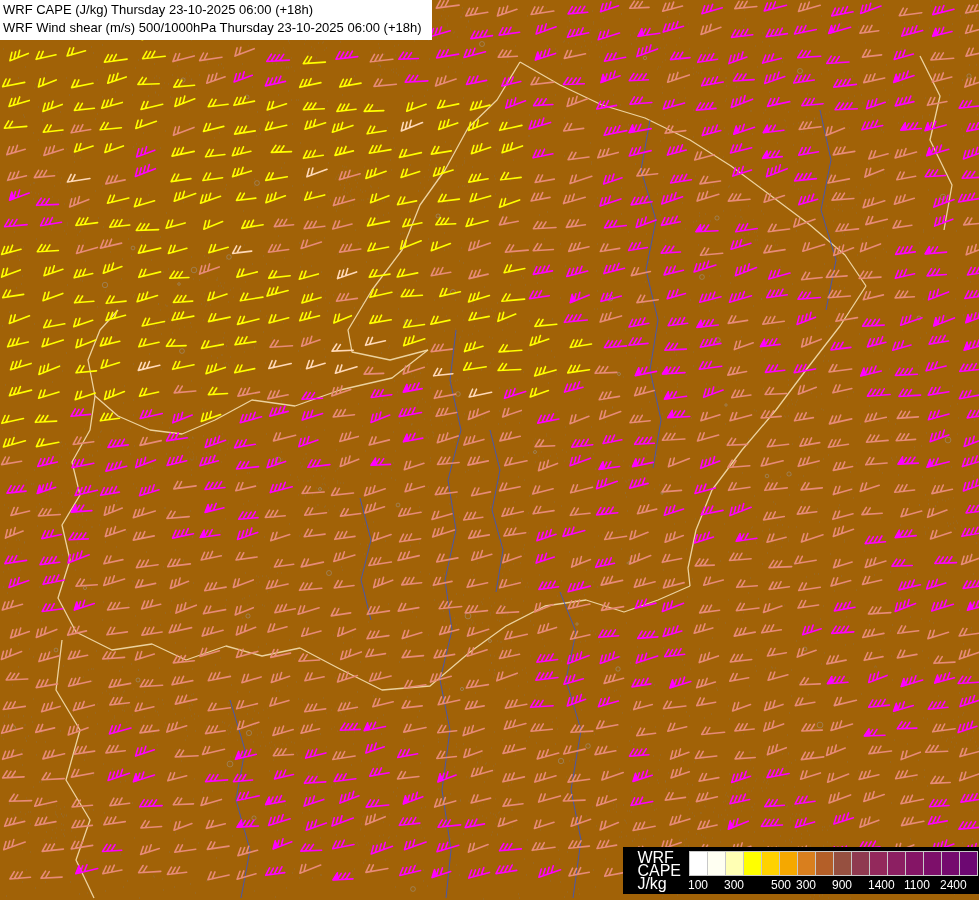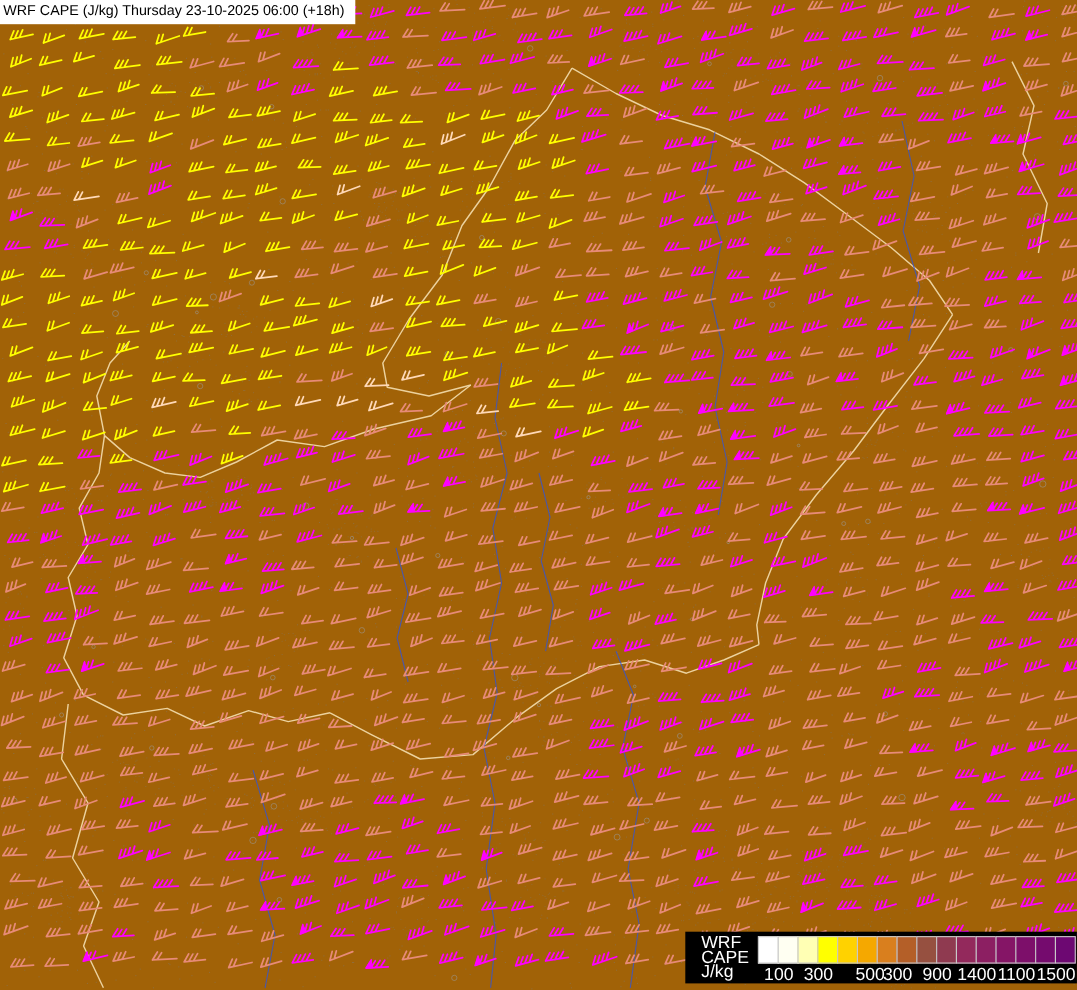--- a/index.html
+++ b/index.html
@@ -8,21 +8,21 @@
   #map-svg{position:absolute;left:0;top:0;display:block;}
   .title-overlay{position:absolute;top:0;left:0;background:#ffffff;padding:1px 10px 3px 3px;z-index:10;}
   .title-line{color:#000;font-size:13px;line-height:18px;white-space:nowrap;}
   .legend{position:absolute;right:14px;bottom:6px;background:#000;display:flex;gap:8px;
           padding:4px 1px 2px 14px;z-index:10;align-items:flex-start;}
   .legend-label{color:#fff;font-size:16px;line-height:13px;}
   .legend-swatches{display:flex;}
   .swatch{width:17px;height:23px;border:1px solid #c8c8c8;margin-left:-1px;box-sizing:content-box;}
   .swatch:first-child{margin-left:0;}
   .legend-ticks{position:relative;height:15px;margin-top:1px;}
-  .ltick{position:absolute;top:1px;width:40px;text-align:center;color:#fff;font-size:16px;}
+  .ltick{position:absolute;top:1px;width:40px;text-align:left;color:#fff;font-size:12px;}
 </style>
 </head>
 <body>
 
 <div class="stage">
   <svg id="map-svg" width="979" height="900" viewBox="0 0 979 900">
       <g>
         <path d="M255 724h1M530 621h1M1 736h1M11 95h1M388 604h1M359 58h1M332 654h1M248 169h1M449 689h1M481 246h1M545 686h1M373 696h1M951 467h1M255 866h1M205 410h1M674 352h1M291 218h1M676 355h1M884 173h1M799 437h1M593 631h1M743 249h1M580 692h1M445 142h1M20 582h1M969 490h1M290 650h1M804 450h1M685 229h1M728 552h1M752 134h1M725 78h1M270 568h1M366 301h1M831 60h1M762 33h1M554 502h1M703 10h1M977 749h1M180 516h1M778 846h1M135 68h1M401 623h1M484 782h1M387 399h1M77 38h1M836 326h1M708 826h1M729 719h1M876 297h1M36 755h1M589 744h1M195 893h1M350 22h1M525 285h1M455 300h1M155 433h1M693 137h1M562 450h1M823 606h1M597 198h1M79 894h1M428 487h1M657 780h1M665 240h1M768 293h1M917 675h1M936 851h1M495 194h1M348 804h1M664 138h1M634 793h1M288 41h1M685 98h1M958 418h1M381 734h1M978 748h1M963 315h1M128 239h1M177 66h1M655 455h1M159 668h1M394 381h1M487 86h1M782 525h1M221 286h1M25 67h1M59 504h1M838 508h1M847 397h1M331 787h1M539 781h1M202 409h1M613 95h1M547 46h1M641 653h1M503 215h1M344 462h1M388 656h1M512 810h1M814 574h1M499 466h1M867 237h1M223 338h1M952 386h1M548 679h1M845 645h1M968 14h1M71 589h1M750 752h1M442 308h1M508 120h1M166 454h1M305 496h1M56 707h1M105 542h1M505 611h1M300 143h1M433 588h1M730 514h1M321 476h1M49 491h1M393 138h1M238 135h1M601 47h1M841 84h1M537 355h1M45 774h1M12 685h1M792 284h1M793 563h1M971 326h1M153 777h1M143 219h1M704 227h1M250 795h1M900 598h1M226 3h1M654 299h1M833 429h1M417 255h1M896 225h1M138 670h1M605 859h1M738 818h1M678 324h1M376 697h1M438 789h1M704 718h1M199 75h1M545 376h1M102 45h1M918 366h1M79 794h1M481 419h1M256 344h1M890 572h1M257 483h1M662 414h1M861 694h1M676 888h1M504 707h1M370 474h1M516 731h1M407 799h1M791 221h1M538 661h1M213 53h1M224 364h1M430 458h1M399 38h1M852 857h1M187 101h1M749 106h1M518 686h1M769 119h1M71 654h1M686 839h1M471 726h1M343 483h1M846 617h1M599 57h1M428 635h1M331 818h1M309 810h1M893 714h1M513 160h1M842 233h1M916 879h1M426 7h1M678 93h1M161 369h1M439 326h1M97 704h1M169 852h1M695 864h1M789 713h1M814 373h1M114 337h1M630 886h1M859 87h1M788 112h1M527 682h1M705 51h1M237 125h1M9 312h1M440 190h1M334 394h1M468 21h1M436 166h1M144 717h1M660 375h1M448 67h1M926 333h1M693 110h1M711 488h1M301 440h1M133 297h1M157 745h1M468 378h1M930 247h1M664 317h1M22 849h1M278 236h1M33 657h1M120 209h1M491 663h1M365 32h1M163 890h1M661 391h1M262 605h1M158 122h1M663 39h1M465 346h1M614 691h1M847 252h1M490 507h1M669 872h1M713 186h1M777 161h1M891 437h1M526 875h1M777 525h1M505 462h1M558 850h1M321 782h1M383 715h1M913 590h1M86 755h1M974 11h1M18 78h1M372 532h1M914 450h1M242 618h1M669 73h1M935 752h1M132 581h1M950 406h1M43 278h1M629 241h1M749 100h1M358 243h1M836 309h1M665 782h1M33 183h1M269 115h1M456 333h1M591 427h1M237 140h1M810 294h1M327 101h1M447 26h1M389 346h1M828 455h1M311 266h1M607 690h1M536 486h1M820 619h1M819 522h1M529 737h1M711 714h1M13 384h1M561 581h1M630 488h1M446 47h1M90 579h1M18 667h1M649 360h1M869 625h1M706 384h1M904 863h1M646 136h1M284 258h1M307 287h1M902 85h1M23 247h1M592 807h1M682 203h1M564 156h1M121 16h1M569 18h1M679 14h1M225 519h1M793 145h1M93 53h1M257 36h1M302 16h1M830 554h1M763 389h1M404 739h1M882 79h1M976 65h1M509 206h1M170 97h1M710 562h1M249 109h1M224 333h1M954 894h1M574 80h1M465 472h1M844 288h1M240 854h1M976 895h1M919 505h1M313 533h1M459 339h1M108 661h1M353 7h1M109 647h1M531 495h1M834 591h1M874 854h1M444 331h1M784 534h1M312 638h1M798 189h1M524 695h1M8 715h1M97 724h1M976 543h1M149 354h1M775 668h1M589 341h1M140 728h1M448 460h1M718 418h1M795 701h1M266 870h1M502 823h1M34 88h1M472 167h1M666 789h1M756 671h1M395 887h1M689 716h1M718 619h1M959 610h1M642 476h1M115 92h1M519 423h1M425 807h1M742 473h1M46 832h1M21 284h1M354 869h1M398 309h1M892 625h1M883 249h1M12 125h1M377 718h1M52 579h1M441 193h1M51 838h1M862 103h1M914 447h1M481 125h1M467 420h1M455 381h1M58 467h1M89 455h1M788 416h1M827 880h1M667 17h1M921 133h1M765 110h1M226 600h1M640 661h1M290 475h1M340 39h1M381 353h1M395 480h1M258 647h1M414 377h1M300 369h1M571 213h1M180 772h1M675 774h1M364 524h1M153 397h1M469 628h1M650 106h1M308 53h1M444 399h1M780 267h1M456 865h1M579 530h1M639 556h1M255 29h1M427 364h1M612 309h1M315 439h1M96 651h1M21 753h1M275 229h1M579 894h1M351 765h1M667 503h1M590 631h1M120 854h1M221 776h1M176 867h1M385 541h1M404 156h1M492 772h1M652 683h1M273 396h1M320 369h1M623 377h1M901 49h1M382 745h1M40 155h1M342 95h1M641 664h1M582 610h1M292 9h1M674 524h1M324 349h1M33 199h1M658 783h1M276 804h1M529 115h1M240 680h1M799 776h1M941 604h1M914 23h1M370 433h1M184 718h1M419 711h1M677 387h1M798 382h1M701 778h1M449 435h1M934 90h1M669 218h1M593 454h1M391 562h1M435 829h1M225 189h1M325 228h1M963 713h1M680 607h1M884 638h1M132 803h1M471 620h1M373 678h1M137 123h1M706 120h1M226 320h1M449 385h1M616 531h1M509 388h1M962 843h1M444 621h1M621 14h1M171 601h1M714 298h1M612 408h1M507 324h1M464 352h1M699 213h1M64 807h1M288 91h1M324 800h1M925 98h1M631 44h1M831 664h1M608 338h1M777 143h1M26 741h1M169 428h1M396 277h1M405 103h1M556 718h1M228 365h1M449 396h1M757 67h1M132 37h1M218 481h1M711 851h1M969 669h1M859 334h1M952 738h1M939 843h1M121 279h1M925 534h1M226 259h1M390 537h1M203 320h1M292 873h1M878 824h1M687 597h1M202 792h1M606 205h1M134 295h1M305 436h1M810 190h1M957 404h1M36 239h1M956 231h1M127 446h1M677 411h1M873 613h1M308 773h1M294 659h1M6 896h1M972 556h1M860 424h1M315 721h1M102 97h1M352 705h1M547 212h1M523 278h1M163 272h1M378 675h1M510 285h1M674 395h1M725 424h1M802 490h1M306 622h1M690 300h1M455 72h1M457 122h1M515 46h1M687 784h1M584 821h1M444 250h1M444 574h1M32 7h1M194 779h1M230 732h1M647 608h1M695 519h1M68 637h1M773 502h1M172 333h1M274 697h1M906 893h1M830 174h1M605 629h1M754 832h1M13 273h1M311 383h1M166 213h1M873 351h1M910 839h1M146 146h1M367 545h1M64 571h1M303 185h1M378 253h1M133 364h1M637 647h1M217 321h1M484 98h1M74 105h1M193 694h1M393 792h1M80 158h1M658 770h1M320 838h1M552 319h1M933 845h1M349 357h1M407 697h1M292 186h1M354 76h1M630 710h1M296 100h1M678 823h1M182 447h1M561 64h1M143 493h1M338 175h1M192 52h1M395 451h1M948 749h1M358 325h1M968 222h1M778 352h1M36 742h1M728 323h1M536 277h1M305 563h1M599 517h1M880 518h1M424 660h1M938 266h1M189 124h1M164 508h1M542 377h1M325 357h1M844 584h1M566 605h1M805 24h1M658 588h1M656 456h1M335 784h1M903 117h1M588 820h1M226 346h1M528 136h1M585 641h1M85 860h1M417 403h1M254 891h1M481 370h1M596 826h1M751 111h1M183 202h1M365 451h1M605 422h1M41 733h1M677 120h1M891 656h1M496 817h1M113 431h1M780 132h1M823 361h1M388 838h1M228 21h1M366 262h1M247 473h1M559 859h1M952 24h1M423 881h1M278 672h1M127 881h1M206 726h1M445 719h1M226 185h1M446 770h1M292 124h1M148 195h1M686 712h1M360 570h1M755 46h1M24 725h1M749 171h1M756 650h1M935 564h1M473 304h1M637 780h1M788 884h1M31 717h1M710 221h1M266 264h1M646 454h1M337 469h1M864 177h1M275 38h1M544 239h1M218 65h1M922 651h1M300 267h1M60 27h1M91 589h1M602 402h1M928 190h1M663 894h1M191 392h1M496 150h1M863 219h1M787 735h1M301 332h1M726 86h1M703 759h1M75 464h1M74 162h1M249 596h1M872 115h1M620 228h1M779 449h1M952 83h1M529 292h1M676 637h1M281 802h1M694 762h1M249 692h1M888 100h1M67 285h1M699 146h1M262 576h1M381 179h1M502 74h1M883 228h1M287 686h1M844 235h1M846 165h1M391 470h1M778 193h1M922 30h1M795 760h1M391 478h1M777 6h1M51 158h1M761 788h1M577 607h1M602 535h1M497 303h1M605 842h1M468 470h1M3 739h1M765 121h1M735 561h1M552 278h1M14 107h1M522 614h1M841 244h1M306 427h1M924 770h1M791 842h1M510 180h1M377 764h1M243 211h1M660 215h1M877 177h1M484 417h1M910 669h1M808 375h1M272 338h1M762 564h1M189 109h1M765 669h1M304 852h1M25 725h1M34 324h1M104 366h1M165 508h1M841 576h1M497 15h1M889 369h1M119 510h1M821 664h1M681 77h1M278 76h1M355 230h1M684 88h1M378 797h1M647 736h1M414 273h1M4 716h1M834 209h1M547 676h1M18 103h1M302 254h1M376 676h1M660 141h1M325 506h1M463 263h1M824 356h1M64 836h1M665 876h1M421 808h1M462 448h1M739 353h1M343 643h1M866 261h1M248 372h1M645 856h1M960 16h1M175 550h1M854 320h1M502 740h1M10 489h1M713 682h1M546 527h1M565 266h1M438 604h1M844 858h1M299 243h1M719 153h1M886 65h1M766 323h1M613 479h1M683 350h1M593 870h1M515 755h1M731 370h1M126 21h1M641 409h1M362 426h1M33 484h1M654 810h1M857 255h1M139 898h1M811 186h1M82 808h1M168 269h1M888 421h1M312 878h1M384 54h1M541 703h1M551 351h1M876 667h1M35 84h1M8 717h1M814 176h1M883 863h1M860 285h1M190 884h1M775 657h1M564 531h1M151 86h1M904 23h1M648 783h1M285 805h1M381 474h1M959 693h1M602 268h1M746 555h1M130 428h1M111 477h1M463 595h1M66 353h1M644 602h1M87 717h1M826 61h1M698 245h1M237 692h1M60 365h1M306 795h1M653 756h1M153 734h1M99 414h1M767 127h1M183 599h1M360 662h1M929 28h1M693 222h1M336 140h1M570 676h1M544 646h1M735 820h1M557 411h1M321 875h1M703 657h1M515 676h1M829 326h1M968 455h1M552 722h1M591 162h1M807 482h1M964 692h1M782 62h1M905 395h1M214 138h1M83 142h1M969 793h1M519 898h1M279 797h1M723 211h1M606 721h1M766 290h1M948 526h1M796 27h1M256 445h1M788 380h1M221 75h1M663 716h1M437 497h1M83 677h1M337 254h1M321 292h1M321 272h1M371 459h1M828 361h1M318 193h1M891 458h1M946 807h1M24 494h1M923 299h1M463 744h1M940 141h1M218 875h1M267 102h1M679 180h1M723 157h1M144 692h1M169 53h1M804 633h1M327 311h1M191 257h1M23 115h1M699 306h1M502 648h1M77 543h1M173 487h1M705 214h1M225 606h1M564 118h1M424 723h1M514 177h1M456 497h1M325 468h1M494 176h1M133 400h1M68 22h1M633 744h1M106 312h1M833 705h1M699 216h1M807 94h1M383 215h1M861 512h1M352 171h1M927 719h1M638 481h1M176 750h1M68 493h1M919 16h1M785 204h1M826 327h1M503 605h1M616 1h1M339 760h1M740 106h1M718 387h1M643 303h1M502 310h1M418 818h1M359 176h1M318 278h1M923 230h1M265 746h1M567 892h1M406 643h1M646 471h1M753 306h1M434 514h1M298 100h1M677 384h1M547 538h1M824 653h1M743 613h1M22 765h1M201 304h1M547 100h1M843 122h1M922 116h1M358 404h1M729 447h1M784 605h1M438 739h1M484 287h1M662 93h1M871 338h1M875 638h1M935 506h1M873 656h1M324 798h1M728 187h1M2 429h1M264 537h1M691 418h1M46 102h1M636 39h1M743 26h1M364 554h1M844 540h1M69 95h1M555 95h1M130 454h1M954 737h1M883 15h1M393 463h1M226 363h1M476 203h1M33 699h1M336 835h1M496 51h1M690 477h1M962 80h1M477 563h1M548 383h1M342 14h1M301 320h1M910 617h1M184 419h1M750 760h1M700 52h1M483 176h1M37 526h1M447 204h1M141 237h1M345 537h1M502 330h1M3 49h1M921 446h1M364 292h1M830 38h1M299 878h1M725 444h1M928 504h1M475 701h1M767 553h1M29 649h1M329 303h1M136 144h1M334 581h1M874 575h1M783 58h1M529 136h1M423 124h1M306 105h1M593 22h1M316 58h1M597 309h1M102 870h1M209 396h1M95 119h1M103 68h1M281 401h1M456 121h1M60 731h1M192 669h1M763 113h1M801 341h1M512 517h1M875 666h1M222 722h1M254 179h1M270 193h1M278 95h1M963 654h1M237 796h1M325 151h1M26 870h1M628 125h1M620 657h1M951 855h1M694 816h1M644 5h1M93 669h1M863 189h1M92 681h1M344 267h1M601 700h1M749 686h1M627 511h1M335 678h1M97 80h1M296 641h1M384 453h1M143 133h1M930 412h1M595 469h1M657 194h1M637 85h1M581 710h1M891 803h1M276 691h1M972 839h1M798 123h1M7 393h1M420 487h1M76 479h1M71 850h1M434 600h1M385 860h1M471 847h1M716 688h1M377 729h1M306 13h1M224 783h1M872 560h1M201 388h1M620 105h1M595 634h1M50 639h1M858 27h1M809 786h1M938 696h1M580 6h1M240 272h1M639 416h1M712 638h1M870 185h1M111 331h1M417 717h1M277 493h1M204 273h1M621 214h1M940 731h1M824 264h1M70 708h1M415 4h1M695 176h1M971 628h1M483 899h1M213 634h1M104 813h1M662 87h1M382 391h1M154 64h1M803 290h1M487 848h1M632 550h1M287 30h1M18 644h1M586 171h1M100 432h1M936 217h1M817 467h1M426 342h1M176 346h1M33 787h1M227 730h1M569 761h1M88 809h1M886 854h1M702 845h1M416 864h1M318 125h1M111 587h1M853 498h1M34 470h1M769 92h1M805 207h1M270 849h1M424 96h1M242 64h1M649 501h1M148 423h1M940 843h1M3 587h1M538 780h1M184 299h1M320 734h1M725 623h1M103 602h1M251 757h1M189 708h1M502 156h1M294 869h1M485 764h1M700 813h1M459 875h1M748 593h1M837 142h1M252 546h1M546 338h1M147 164h1M162 423h1M160 148h1M423 870h1M924 777h1M208 258h1M255 752h1M962 80h1M524 480h1M514 455h1M76 327h1M947 601h1M701 617h1M737 369h1M682 660h1M663 570h1M788 328h1M630 35h1M172 653h1M313 845h1M444 233h1M421 828h1M456 594h1M564 897h1M186 73h1M419 694h1M475 639h1M894 740h1M464 161h1M920 851h1M957 778h1M76 144h1M778 328h1M662 494h1M183 315h1M528 533h1M410 546h1M22 882h1M229 674h1M964 175h1M699 649h1M882 473h1M663 648h1M7 846h1M236 317h1M601 800h1M464 414h1M688 769h1M586 570h1M410 59h1M446 316h1M848 98h1M51 651h1M794 787h1M590 143h1M182 291h1M933 67h1M796 231h1M596 271h1M216 280h1M690 669h1M102 186h1M194 714h1M136 488h1M484 650h1M450 839h1M185 740h1M266 644h1M132 95h1M76 608h1M354 460h1M397 392h1M14 606h1M659 485h1M569 552h1M967 851h1M878 678h1M806 577h1M661 193h1M916 28h1M281 168h1M571 221h1M420 572h1M733 73h1M823 349h1M128 604h1M459 517h1M881 883h1M143 868h1M892 680h1M741 337h1M761 351h1M312 70h1M637 773h1M842 101h1M802 502h1M904 108h1M929 398h1M688 24h1M62 371h1M774 172h1M45 742h1M619 769h1M798 485h1M198 843h1M521 276h1M852 488h1M17 473h1M255 724h1M245 152h1M225 19h1M438 742h1M579 399h1M277 800h1M639 193h1M705 35h1M865 560h1M128 220h1M385 25h1M673 101h1M861 95h1M152 468h1M265 807h1M679 38h1M286 888h1M28 736h1M110 252h1M707 628h1M215 665h1M160 625h1M393 432h1M300 463h1M957 278h1M668 773h1M178 181h1M929 115h1M116 501h1M30 824h1M5 385h1M943 108h1M534 513h1M296 682h1M462 8h1M644 487h1M137 625h1M204 193h1M499 388h1M660 755h1M629 466h1M907 744h1M186 702h1M183 561h1M217 358h1M511 810h1M41 332h1M550 881h1M697 61h1M135 616h1M131 664h1M961 129h1M895 424h1M440 679h1M754 410h1M82 281h1M253 0h1M580 642h1M410 165h1M102 620h1M642 305h1M416 281h1M328 163h1M974 391h1M318 43h1M977 115h1M645 839h1M341 284h1M825 31h1M204 256h1M578 655h1M376 730h1M630 663h1M133 484h1M138 670h1M179 798h1M595 887h1M574 829h1M888 33h1M116 547h1M755 666h1M817 509h1M453 534h1M333 635h1M303 828h1M97 307h1M327 192h1M883 200h1M432 394h1M601 279h1M791 475h1M205 750h1M883 132h1M133 147h1M478 539h1M438 725h1M176 456h1M390 160h1M70 882h1M945 467h1M39 782h1M720 276h1M735 232h1M584 41h1M494 732h1M475 410h1M77 374h1M751 817h1M915 161h1M629 558h1M38 607h1M301 413h1M420 373h1M448 248h1M970 282h1M850 872h1M22 750h1M568 50h1M971 631h1M875 258h1M498 424h1M301 534h1M279 691h1M128 229h1M473 575h1M707 586h1M289 524h1M969 482h1M540 727h1M60 112h1M573 760h1M427 886h1M125 781h1M646 234h1M849 725h1M560 244h1M173 442h1M187 736h1M115 174h1M537 283h1M518 894h1M728 600h1M512 863h1M91 669h1M146 106h1M115 739h1M761 299h1M742 8h1M528 65h1M844 542h1M498 483h1M8 12h1M238 336h1M122 227h1M877 609h1M411 374h1M973 476h1M743 657h1M849 493h1M339 388h1M422 399h1M557 729h1M819 896h1M524 859h1M177 629h1M639 19h1M533 863h1M733 277h1M797 162h1M929 278h1M374 762h1M632 881h1M630 552h1M879 160h1M323 698h1M728 368h1M626 353h1M963 644h1M244 245h1M573 586h1M909 348h1M193 799h1M766 704h1M162 879h1M260 311h1M208 74h1M507 62h1M138 60h1M930 706h1M511 256h1M740 150h1M353 744h1M580 330h1M976 108h1M662 898h1M736 380h1M418 191h1M424 838h1M876 546h1M570 693h1M41 621h1M357 692h1M8 508h1M283 323h1M537 364h1M273 410h1M792 444h1M760 185h1M556 53h1M754 496h1M959 37h1M943 2h1M314 33h1M383 287h1M18 613h1M86 520h1M423 746h1M199 24h1M343 702h1M354 308h1M490 363h1M635 164h1M42 113h1M804 20h1M671 790h1M725 101h1M952 855h1M657 368h1M718 58h1M534 266h1M499 411h1M643 76h1M597 291h1M631 791h1M508 786h1M676 366h1M75 570h1M420 763h1M88 670h1M729 186h1M105 291h1M928 68h1M816 368h1M701 835h1M416 617h1M456 625h1M83 378h1M221 64h1M445 19h1M148 329h1M828 70h1M210 245h1M912 780h1M571 223h1M898 475h1M586 816h1M583 673h1M937 219h1M414 81h1M720 561h1M45 882h1M416 582h1M19 540h1M320 875h1M636 424h1M206 881h1M642 187h1M302 404h1M729 774h1M850 472h1M718 585h1M62 555h1M817 640h1M808 695h1M317 207h1M301 31h1M7 593h1M450 146h1M601 13h1M586 414h1M578 889h1M252 264h1M377 108h1M934 478h1M282 459h1M944 807h1M175 833h1M396 796h1M134 838h1M665 255h1M76 467h1M252 87h1M975 729h1M928 658h1M775 504h1M763 841h1M77 602h1M623 805h1M87 893h1M715 772h1M627 885h1M219 133h1M63 834h1M796 868h1M973 574h1M316 240h1M93 410h1M124 711h1M886 252h1M339 511h1M248 46h1M420 183h1M875 565h1M193 279h1M17 256h1M528 453h1M352 637h1M275 897h1M38 194h1M368 622h1M955 299h1M342 570h1M310 443h1M291 100h1M302 813h1M259 129h1M860 773h1M649 402h1M399 662h1M892 861h1M641 574h1M507 615h1M642 90h1M148 96h1M190 600h1M943 71h1M449 211h1M972 810h1M763 458h1M42 120h1M245 134h1M419 825h1M124 386h1M251 726h1M686 549h1M373 804h1M185 648h1M393 259h1M539 78h1M276 64h1M836 261h1M923 718h1M38 140h1M834 232h1M96 67h1M544 197h1M24 542h1M14 815h1M266 316h1M77 655h1M3 723h1M190 323h1M45 73h1M860 486h1M922 477h1M622 342h1M775 1h1M555 744h1M339 607h1M244 754h1M916 779h1M495 799h1M775 806h1M879 470h1M165 613h1M14 232h1M54 172h1M238 561h1M887 236h1M594 309h1M709 311h1M849 128h1M821 16h1M33 133h1M783 587h1M874 324h1M187 448h1M360 544h1M255 417h1M138 538h1M107 240h1M289 640h1M429 59h1M643 501h1M542 848h1M565 427h1M839 286h1M77 225h1M215 456h1M505 689h1M852 76h1M705 457h1M446 802h1M274 757h1M298 699h1M815 449h1M56 806h1M183 560h1M890 154h1M168 84h1M761 148h1M625 330h1M237 275h1M651 382h1M245 573h1M598 536h1M372 845h1M489 670h1M796 641h1M14 432h1M123 449h1M632 327h1M95 734h1M719 69h1M22 276h1M529 246h1M420 462h1M708 48h1M521 414h1M565 109h1M326 747h1M41 559h1M4 505h1M617 747h1M27 57h1M686 392h1M898 345h1M715 301h1M103 227h1M524 545h1M162 700h1M748 206h1M151 260h1M523 601h1M946 827h1M416 61h1M257 505h1M6 181h1M505 777h1M224 723h1M207 63h1M254 186h1M302 700h1M228 703h1M50 455h1M223 68h1M642 344h1M914 863h1M724 128h1M324 507h1M940 750h1M112 769h1M210 344h1M686 375h1M404 366h1M638 433h1M566 777h1M369 850h1M847 762h1M212 791h1M460 800h1M619 875h1M675 426h1M77 453h1M599 642h1M134 582h1M693 68h1M613 101h1M819 201h1M931 1h1M459 261h1M352 871h1M196 89h1M597 587h1M539 664h1M6 156h1M66 463h1M219 729h1M444 684h1M40 226h1M175 643h1M446 288h1M430 388h1M217 804h1M361 761h1M749 3h1M854 96h1M61 134h1M495 179h1M841 565h1M780 836h1M113 144h1M234 408h1M229 109h1M184 839h1M839 505h1M927 786h1M915 458h1M709 276h1M683 761h1M537 673h1M919 243h1M604 877h1M16 580h1M937 486h1M527 16h1M63 666h1M379 408h1M791 696h1M199 280h1M744 10h1M954 528h1M105 891h1M677 419h1M832 586h1M504 400h1M626 563h1M925 495h1M750 578h1M713 608h1M561 506h1M146 228h1M8 569h1M202 532h1M360 829h1M55 845h1M622 530h1M692 785h1M374 362h1M794 185h1M186 17h1M470 248h1M693 352h1M923 232h1M342 219h1M909 504h1M15 675h1M399 423h1M120 782h1M425 402h1M605 242h1M551 108h1M243 504h1M771 480h1M621 549h1M654 489h1M594 734h1M450 794h1M927 395h1M803 476h1M35 888h1M665 781h1M216 858h1M547 74h1M943 88h1M762 42h1M83 445h1M890 762h1M564 763h1M470 317h1M728 706h1M764 359h1M19 260h1M377 578h1M493 678h1M457 380h1M625 859h1M881 130h1M745 883h1M222 554h1M761 211h1M299 536h1M277 830h1M66 149h1M412 612h1M98 218h1M969 65h1M260 134h1M233 757h1M219 11h1M462 732h1M160 237h1M108 411h1M844 72h1M123 887h1M333 343h1M15 750h1M789 495h1M97 114h1M378 65h1M860 58h1M397 294h1M663 633h1M461 248h1M706 256h1M946 317h1M400 234h1M130 707h1M253 742h1M612 407h1M34 183h1M265 363h1M901 889h1M558 875h1M340 42h1M38 107h1M692 579h1M511 783h1M597 244h1M696 221h1M782 540h1M340 131h1M808 372h1M912 609h1M462 63h1M197 10h1M885 90h1M505 865h1M561 593h1M459 295h1M85 261h1M478 108h1M396 836h1M150 468h1M557 596h1M632 563h1M539 215h1M620 696h1M561 661h1M594 547h1M466 27h1M397 788h1M706 829h1M9 804h1M249 798h1M114 52h1M53 754h1M154 877h1M250 782h1M654 685h1M973 731h1M560 298h1M933 108h1M599 95h1M20 758h1M788 385h1M628 232h1M515 332h1M240 133h1M422 511h1M824 827h1M325 291h1M230 757h1M667 223h1M584 733h1M341 751h1M395 690h1M229 764h1M430 461h1M905 291h1M404 324h1M84 760h1M257 112h1M608 702h1M192 537h1M796 527h1M163 567h1M415 603h1M936 198h1M631 727h1M648 262h1M430 586h1M591 164h1M735 129h1M756 411h1M342 342h1M341 567h1M645 538h1M134 446h1M673 427h1M578 197h1M464 653h1M965 306h1M919 375h1M53 100h1M849 678h1M26 480h1M442 346h1M180 702h1M634 555h1M743 734h1M508 76h1M443 611h1M868 545h1M621 188h1M73 710h1M556 374h1M469 151h1M372 804h1M284 163h1M664 115h1M198 652h1M728 134h1M584 595h1M596 113h1M434 300h1M428 239h1M279 395h1M333 295h1M32 722h1M909 608h1M475 425h1M832 568h1M567 852h1M771 667h1M880 650h1M806 391h1M933 623h1M957 434h1M605 875h1M659 760h1M603 18h1M365 860h1M30 852h1M527 840h1M708 149h1M358 314h1M472 623h1M505 424h1M224 589h1M419 543h1M535 462h1M324 430h1M922 118h1M603 843h1M366 615h1M91 47h1M976 887h1M962 652h1M281 320h1M608 791h1M735 167h1M666 333h1M243 801h1M126 532h1M898 123h1M239 553h1M495 318h1M687 140h1M313 417h1M905 542h1M870 620h1M386 635h1M742 620h1M31 484h1M880 415h1M409 356h1M387 128h1M796 831h1M888 441h1M585 46h1M361 824h1M674 759h1M191 460h1M864 551h1M363 863h1M818 574h1M892 460h1M206 127h1M107 396h1M326 48h1M521 124h1M349 206h1M856 590h1M626 623h1M642 709h1M890 631h1M791 763h1M841 23h1M574 80h1M258 713h1M726 78h1M79 365h1M523 372h1M634 33h1M528 513h1M974 420h1M540 830h1M840 520h1M310 343h1M483 459h1M810 201h1M586 583h1M409 230h1M732 484h1M529 496h1M144 56h1M791 670h1M218 179h1M493 359h1M963 136h1M306 21h1M554 357h1M92 336h1M463 98h1M116 309h1M740 752h1M629 741h1M490 121h1M103 764h1M189 365h1M652 774h1M394 148h1M419 333h1M95 191h1M412 96h1M897 108h1M97 496h1M823 459h1M5 422h1M907 574h1M685 522h1M146 552h1M523 549h1M570 602h1M232 836h1M547 795h1M579 253h1M717 690h1M769 46h1M41 782h1M122 667h1M174 887h1M613 803h1M296 8h1M153 876h1M882 351h1M840 620h1M951 558h1M526 741h1M966 191h1M670 359h1M217 278h1M900 525h1M317 787h1M924 668h1M463 834h1M693 366h1M404 151h1M772 603h1M310 466h1M535 781h1M536 695h1M557 51h1M536 743h1M484 207h1M73 321h1M533 625h1M564 41h1M451 381h1M231 685h1M56 361h1M648 441h1M449 439h1M99 476h1M512 827h1M853 644h1M932 867h1M188 447h1M930 6h1M170 612h1M555 49h1M735 891h1M123 403h1M328 13h1M628 593h1M406 151h1M310 320h1M340 677h1M868 163h1M761 299h1M414 0h1M220 658h1M626 497h1M856 463h1M474 352h1M886 890h1M494 670h1M896 457h1M373 522h1M336 450h1M949 95h1M632 841h1M853 392h1M207 442h1M16 288h1M457 101h1M467 9h1M394 8h1M427 90h1M331 277h1M744 631h1M158 585h1M470 556h1M88 21h1M740 210h1M139 808h1M196 657h1M382 400h1M441 197h1M682 891h1M454 58h1M655 727h1M191 475h1M929 214h1M774 241h1M307 438h1M902 330h1M77 245h1M684 698h1M926 130h1M133 415h1M918 760h1M696 834h1M205 127h1M750 111h1M951 742h1M664 484h1M847 737h1M748 439h1M267 78h1M967 36h1M301 61h1M946 573h1M92 1h1M263 256h1M726 99h1M592 11h1M858 771h1M639 753h1M528 349h1M247 714h1M821 74h1M374 723h1M724 524h1M874 667h1M593 582h1M475 693h1M515 526h1M343 672h1M419 507h1M543 469h1M486 114h1M635 246h1M798 682h1M388 348h1M405 52h1M560 882h1M190 511h1M865 43h1M131 256h1M733 369h1M282 80h1M252 719h1M529 321h1M324 238h1M23 716h1M449 504h1M518 802h1M14 435h1M410 216h1M25 738h1M429 574h1M689 344h1M24 117h1M298 351h1M39 587h1M838 257h1M546 8h1M81 152h1M349 674h1M239 179h1M610 725h1M772 668h1M281 452h1M518 477h1M119 671h1M300 652h1M594 206h1M693 753h1M303 459h1M616 690h1M861 239h1M188 584h1M269 771h1M81 752h1M947 14h1M256 136h1M581 68h1M933 238h1M506 340h1M75 371h1M736 87h1M72 299h1M684 665h1M841 87h1M454 618h1M815 328h1M498 8h1M635 358h1M523 457h1M913 33h1M780 477h1M745 19h1M579 651h1M266 434h1M272 63h1M755 240h1M920 338h1M537 291h1M185 687h1M565 200h1M542 639h1M195 731h1M758 599h1M310 412h1M220 531h1M454 349h1M290 653h1M635 666h1M260 746h1M221 744h1M362 303h1M101 823h1M508 804h1M730 283h1M345 456h1M677 895h1M478 471h1M80 280h1M314 782h1M138 374h1M376 162h1M122 259h1M644 472h1M507 195h1M193 583h1M95 713h1M704 363h1M940 97h1M248 501h1M622 713h1M66 78h1M236 475h1M391 170h1M709 175h1M74 156h1M475 579h1M460 801h1M52 382h1M191 40h1M957 523h1M191 381h1M853 700h1M931 820h1M926 433h1M442 805h1M833 221h1M247 21h1M232 584h1M418 401h1M164 323h1M317 774h1M474 515h1M103 128h1M920 155h1M116 750h1M741 602h1M307 703h1M52 210h1M618 455h1M151 647h1M150 620h1M428 438h1M656 47h1M466 636h1M181 761h1M733 876h1M663 177h1M2 326h1M645 282h1M869 406h1M778 37h1M92 390h1M317 12h1M165 131h1M895 631h1M306 611h1M416 319h1M170 821h1M735 871h1M18 422h1M616 669h1M485 633h1M146 705h1M325 298h1M396 25h1M263 332h1M93 775h1M929 621h1M514 502h1M91 250h1M30 812h1M317 306h1M700 795h1M465 51h1M249 473h1M442 291h1M893 52h1M93 810h1M921 619h1" stroke="#7d7d7d" stroke-width="0.8" fill="none" opacity="0.5"></path>
         <path d="M36 507h1M62 507h1M46 494h1M71 496h1M47 514h1M46 510h1M75 487h1M61 493h1M82 515h1M76 501h1M66 519h1M38 494h1M73 505h1M40 488h1M49 496h1M41 506h1M61 502h1M39 504h1M74 503h1M38 486h1M79 508h1M67 514h1M36 511h1M63 517h1M58 512h1M393 72h1M407 54h1M380 66h1M414 41h1M396 69h1M370 52h1M410 61h1M378 44h1M379 65h1M398 45h1M403 59h1M398 75h1M380 66h1M379 48h1M393 69h1M394 46h1M403 67h1M406 52h1M396 73h1M391 70h1M380 75h1M395 55h1M380 67h1M384 69h1M381 61h1M476 759h1M480 757h1M487 777h1M476 766h1M482 753h1M476 747h1M477 763h1M491 748h1M472 755h1M494 770h1M477 762h1M456 744h1M472 777h1M454 767h1M456 747h1M474 751h1M493 766h1M486 763h1M452 754h1M469 778h1M451 771h1M466 777h1M470 751h1M495 764h1M459 750h1M792 404h1M815 411h1M805 412h1M821 394h1M823 410h1M797 400h1M815 388h1M821 409h1M794 383h1M815 388h1M787 406h1M788 404h1M784 416h1M808 413h1M785 417h1M810 417h1M811 393h1M807 391h1M816 397h1M785 393h1M796 402h1M783 409h1M795 405h1M791 400h1M813 384h1M124 701h1M126 722h1M122 710h1M109 694h1M114 718h1M118 701h1M132 715h1M122 695h1M116 695h1M114 716h1M114 695h1M106 691h1M124 691h1M102 693h1M112 720h1M112 693h1M119 689h1M133 689h1M141 722h1M123 692h1M123 706h1M126 706h1M136 697h1M112 705h1M108 711h1M679 846h1M720 830h1M684 840h1M698 857h1M684 845h1M713 858h1M714 849h1M688 855h1M712 838h1M688 832h1M688 863h1M702 841h1M724 859h1M688 846h1M689 862h1M711 861h1M699 855h1M705 838h1M679 840h1M679 857h1M703 837h1M724 850h1M720 842h1M679 830h1M703 858h1M769 829h1M771 810h1M808 801h1M787 806h1M809 825h1M790 818h1M770 820h1M801 814h1M790 827h1M777 825h1M792 814h1M792 806h1M786 807h1M768 801h1M805 822h1M774 818h1M799 815h1M781 805h1M796 814h1M797 806h1M785 803h1M795 816h1M790 820h1M801 821h1M793 821h1M533 453h1M538 446h1M565 435h1M535 439h1M574 458h1M556 454h1M534 448h1M570 449h1M566 452h1M538 456h1M574 460h1M564 461h1M541 452h1M549 463h1M533 444h1M569 461h1M570 441h1M557 458h1M550 456h1M533 441h1M550 439h1M546 436h1M546 434h1M549 446h1M543 458h1M698 73h1M658 67h1M676 45h1M678 60h1M689 49h1M666 45h1M683 53h1M700 67h1M660 67h1M693 74h1M676 80h1M677 76h1M657 69h1M680 60h1M673 56h1M660 48h1M669 79h1M665 60h1M665 54h1M682 71h1M662 62h1M664 48h1M686 69h1M696 72h1M701 73h1M817 106h1M786 127h1M785 121h1M814 119h1M807 124h1M817 118h1M816 127h1M785 131h1M814 119h1M806 117h1M825 114h1M829 112h1M785 109h1M784 120h1M812 134h1M801 132h1M813 122h1M824 104h1M814 118h1M798 111h1M790 103h1M814 131h1M803 132h1M793 124h1M808 127h1M467 625h1M505 599h1M483 599h1M482 623h1M499 621h1M490 615h1M493 612h1M511 599h1M503 605h1M510 633h1M502 617h1M508 630h1M475 624h1M488 626h1M481 602h1M473 621h1M475 616h1M491 606h1M482 604h1M490 613h1M494 603h1M497 620h1M489 598h1M478 610h1M470 625h1M180 303h1M179 329h1M158 304h1M173 317h1M171 311h1M167 306h1M168 319h1M154 326h1M156 326h1M180 319h1M172 306h1M165 305h1M191 327h1M160 310h1M165 320h1M184 327h1M196 332h1M161 334h1M152 329h1M177 324h1M166 306h1M178 319h1M170 322h1M155 328h1M158 304h1M172 98h1M184 98h1M183 102h1M155 93h1M185 78h1M176 83h1M161 88h1M190 88h1M164 83h1M154 78h1M191 79h1M178 98h1M189 76h1M177 77h1M159 78h1M161 106h1M155 92h1M158 95h1M189 102h1M160 103h1M172 75h1M176 99h1M191 80h1M184 102h1M156 76h1M727 815h1M704 806h1M690 819h1M701 813h1M699 804h1M724 820h1M713 812h1M706 801h1M724 819h1M699 823h1M705 807h1M714 808h1M698 795h1M688 802h1M711 794h1M723 802h1M718 817h1M718 815h1M688 794h1M731 808h1M692 813h1M689 809h1M687 805h1M687 817h1M721 815h1M966 14h1M970 6h1M965 6h1M978 5h1M964 14h1M976 15h1M976 18h1M966 17h1M973 12h1M625 481h1M622 478h1M600 474h1M597 485h1M625 493h1M634 466h1M599 475h1M625 493h1M609 481h1M600 464h1M623 461h1M612 475h1M628 480h1M592 486h1M632 465h1M617 483h1M626 482h1M632 479h1M593 489h1M612 467h1M601 469h1M591 488h1M632 466h1M602 487h1M629 480h1M47 209h1M66 234h1M80 210h1M78 226h1M51 225h1M80 231h1M56 220h1M83 240h1M48 241h1M77 235h1M84 243h1M51 230h1M89 209h1M52 217h1M64 231h1M74 228h1M82 229h1M67 223h1M76 229h1M53 219h1M79 232h1M49 229h1M67 225h1M73 208h1M52 227h1M726 793h1M753 810h1M731 787h1M730 790h1M769 776h1M727 804h1M724 785h1M725 795h1M751 775h1M769 810h1M754 804h1M725 801h1M737 779h1M742 788h1M742 798h1M763 777h1M725 810h1M727 796h1M731 801h1M737 788h1M742 806h1M740 795h1M762 791h1M737 784h1M766 788h1M373 198h1M344 188h1M373 194h1M364 167h1M344 172h1M346 181h1M371 187h1M362 192h1M361 200h1M350 178h1M356 187h1M335 179h1M371 176h1M360 190h1M348 171h1M350 191h1M346 167h1M363 200h1M328 197h1M347 193h1M349 184h1M357 172h1M351 189h1M344 185h1M330 200h1M279 52h1M286 68h1M282 62h1M300 39h1M291 67h1M281 68h1M322 43h1M283 48h1M311 47h1M288 67h1M323 42h1M288 68h1M291 58h1M286 60h1M294 71h1M320 39h1M324 50h1M314 49h1M305 40h1M304 44h1M300 68h1M286 67h1M304 57h1M289 43h1M284 50h1M74 806h1M56 838h1M49 825h1M66 816h1M48 822h1M61 824h1M83 820h1M71 831h1M56 828h1M45 814h1M64 815h1M88 820h1M55 814h1M63 817h1M54 841h1M44 840h1M66 815h1M74 826h1M52 830h1M87 813h1M75 837h1M62 816h1M71 809h1M88 810h1M53 823h1M824 874h1M815 871h1M822 895h1M815 866h1M810 897h1M850 872h1M812 891h1M812 867h1M814 895h1M816 877h1M826 882h1M813 872h1M849 884h1M813 899h1M819 889h1M853 872h1M837 875h1M830 875h1M848 881h1M834 873h1M832 877h1M810 869h1M828 898h1M850 898h1M298 495h1M314 510h1M303 481h1M315 507h1M323 514h1M334 506h1M318 505h1M316 488h1M310 480h1M305 495h1M317 493h1M332 490h1M328 511h1M310 511h1M328 510h1M302 511h1M324 484h1M325 485h1M323 490h1M307 481h1M320 488h1M328 488h1M317 505h1M307 490h1M312 495h1M277 573h1M267 592h1M264 606h1M270 590h1M256 583h1M237 581h1M277 607h1M281 573h1M241 606h1M271 603h1M256 576h1M277 605h1M279 582h1M242 599h1M244 598h1M262 587h1M256 595h1M247 605h1M266 576h1M259 582h1M258 577h1M268 578h1M254 606h1M272 586h1M266 587h1M441 16h1M461 17h1M464 12h1M429 32h1M429 30h1M447 24h1M471 14h1M431 39h1M442 27h1M437 38h1M457 37h1M428 40h1M460 17h1M429 24h1M462 14h1M448 16h1M453 33h1M431 12h1M468 22h1M443 10h1M439 20h1M470 29h1M454 32h1M435 28h1M442 36h1M520 563h1M515 582h1M513 564h1M539 575h1M500 568h1M524 554h1M502 588h1M503 580h1M533 562h1M535 565h1M502 574h1M509 570h1M525 587h1M542 567h1M521 579h1M522 581h1M509 557h1M511 583h1M500 588h1M528 587h1M506 579h1M504 567h1M527 583h1M509 554h1M542 582h1M824 194h1M856 187h1M838 210h1M829 199h1M850 194h1M829 178h1M849 196h1M845 184h1M842 211h1M848 197h1M838 205h1M852 208h1M830 194h1M861 179h1M860 193h1M859 193h1M841 198h1M856 205h1M861 207h1M829 187h1M854 198h1M856 213h1M829 181h1M841 205h1M826 206h1M764 780h1M755 781h1M788 753h1M774 779h1M782 754h1M768 770h1M786 766h1M773 759h1M765 750h1M755 754h1M753 768h1M770 773h1M785 771h1M783 785h1M786 776h1M783 767h1M770 750h1M764 757h1M763 782h1M788 754h1M747 770h1M756 779h1M749 752h1M789 762h1M768 784h1M348 731h1M344 722h1M355 711h1M351 729h1M355 705h1M334 727h1M331 729h1M347 701h1M345 732h1M345 716h1M359 709h1M341 714h1M340 713h1M336 708h1M337 731h1M326 713h1M331 710h1M344 711h1M354 732h1M318 731h1M343 701h1M343 707h1M359 724h1M359 727h1M359 730h1M288 738h1M274 737h1M273 760h1M297 755h1M284 730h1M282 744h1M296 753h1M294 743h1M269 743h1M275 747h1M271 742h1M270 748h1M301 739h1M310 729h1M281 733h1M298 728h1M310 749h1M291 742h1M280 731h1M286 745h1M301 758h1M291 753h1M274 745h1M308 739h1M278 755h1M924 527h1M953 523h1M954 509h1M923 515h1M955 529h1M919 505h1M937 502h1M953 498h1M947 523h1M945 501h1M948 499h1M946 531h1M925 532h1M944 513h1M930 516h1M961 526h1M942 500h1M928 500h1M953 517h1M938 515h1M956 521h1M950 524h1M935 506h1M928 528h1M944 534h1M28 176h1M54 186h1M64 204h1M57 172h1M71 191h1M71 198h1M67 186h1M48 200h1M46 201h1M69 200h1M70 187h1M35 193h1M65 183h1M52 197h1M58 200h1M53 206h1M42 191h1M48 200h1M72 192h1M60 183h1M48 192h1M43 204h1M61 178h1M30 185h1M31 192h1M212 457h1M214 440h1M188 430h1M192 438h1M222 434h1M193 438h1M221 441h1M216 435h1M185 435h1M194 443h1M206 453h1M187 438h1M227 444h1M192 437h1M193 457h1M220 450h1M206 456h1M216 433h1M227 449h1M189 452h1M219 446h1M230 448h1M189 440h1M196 457h1M187 431h1M467 186h1M433 182h1M429 165h1M462 165h1M447 169h1M429 177h1M464 186h1M424 188h1M440 176h1M455 171h1M435 165h1M433 185h1M467 179h1M456 166h1M464 163h1M434 176h1M462 186h1M458 187h1M430 160h1M424 177h1M464 158h1M428 180h1M426 191h1M428 170h1M440 178h1M970 740h1M978 727h1M964 747h1M947 739h1M956 743h1M975 742h1M954 747h1M967 735h1M941 737h1M972 738h1M967 733h1M965 724h1M953 720h1M941 714h1M976 746h1M943 732h1M962 715h1M937 747h1M961 749h1M946 741h1M958 717h1M500 642h1M499 674h1M506 666h1M525 668h1M519 675h1M514 668h1M495 674h1M511 641h1M502 653h1M522 670h1M494 656h1M530 656h1M501 642h1M518 651h1M498 657h1M490 655h1M501 668h1M514 661h1M491 663h1M526 673h1M490 656h1M497 641h1M515 653h1M494 670h1M494 673h1M65 444h1M62 446h1M75 448h1M98 437h1M100 445h1M59 446h1M61 442h1M84 429h1M84 438h1M84 437h1M86 445h1M82 449h1M59 455h1M60 443h1M79 450h1M93 440h1M67 449h1M61 457h1M92 456h1M101 431h1M69 453h1M97 451h1M92 455h1M73 454h1M90 445h1M3 572h1M12 561h1M18 538h1M7 543h1M5 548h1M20 570h1M18 556h1M21 553h1M11 560h1M16 540h1M24 543h1M18 549h1M762 531h1M775 545h1M750 539h1M778 518h1M769 530h1M780 520h1M788 527h1M756 517h1M763 541h1M751 528h1M781 547h1M781 517h1M763 523h1M769 529h1M746 544h1M756 543h1M775 519h1M788 541h1M774 533h1M788 539h1M773 533h1M755 540h1M751 531h1M770 543h1M752 527h1M340 185h1M342 166h1M326 171h1M330 200h1M305 197h1M314 191h1M344 167h1M302 198h1M345 198h1M322 173h1M302 177h1M318 174h1M344 188h1M338 202h1M343 190h1M307 176h1M302 200h1M302 169h1M338 200h1M317 175h1M343 170h1M310 168h1M308 172h1M300 197h1M345 192h1M191 704h1M191 701h1M164 727h1M178 703h1M157 712h1M192 705h1M165 723h1M179 705h1M186 730h1M175 714h1M181 720h1M158 715h1M158 699h1M155 711h1M158 730h1M163 704h1M190 710h1M182 726h1M191 695h1M158 729h1M194 719h1M189 705h1M198 716h1M173 709h1M191 716h1M446 425h1M430 420h1M411 424h1M426 436h1M446 438h1M451 424h1M433 433h1M424 419h1M421 433h1M410 409h1M430 407h1M418 430h1M449 439h1M431 425h1M411 425h1M414 439h1M454 442h1M438 412h1M433 413h1M443 436h1M433 436h1M442 421h1M412 424h1M453 411h1M432 432h1M193 459h1M203 436h1M191 470h1M199 466h1M217 441h1M203 454h1M228 441h1M219 450h1M221 462h1M225 455h1M203 468h1M188 438h1M192 460h1M196 459h1M209 454h1M187 459h1M214 456h1M192 452h1M212 441h1M190 459h1M193 454h1M206 462h1M216 453h1M210 461h1M228 443h1M617 821h1M631 812h1M626 823h1M616 805h1M651 805h1M643 839h1M631 805h1M656 809h1M638 835h1M621 832h1M625 821h1M627 811h1M633 828h1M619 837h1M626 836h1M653 836h1M624 820h1M621 837h1M616 807h1M634 839h1M633 807h1M650 820h1M616 812h1M629 811h1M613 809h1M407 206h1M377 215h1M412 231h1M402 233h1M379 228h1M404 224h1M388 229h1M377 205h1M385 221h1M408 212h1M397 203h1M422 202h1M419 205h1M405 202h1M390 201h1M384 201h1M404 233h1M378 224h1M379 200h1M409 229h1M388 213h1M401 218h1M382 201h1M404 201h1M378 218h1M254 347h1M226 367h1M220 347h1M214 342h1M211 356h1M215 345h1M227 341h1M216 348h1M221 355h1M244 352h1M243 370h1M254 348h1M236 340h1M209 363h1M230 357h1M243 339h1M226 346h1M218 343h1M246 369h1M238 342h1M241 366h1M248 344h1M234 363h1M219 342h1M222 355h1M228 714h1M228 726h1M231 728h1M228 734h1M253 730h1M240 705h1M257 729h1M261 733h1M254 711h1M229 725h1M268 718h1M263 737h1M246 736h1M237 740h1M257 735h1M261 732h1M240 708h1M236 731h1M241 730h1M247 709h1M267 708h1M263 710h1M248 709h1M245 705h1M253 708h1M319 10h1M336 13h1M348 36h1M315 24h1M342 36h1M340 23h1M319 20h1M338 26h1M353 4h1M339 21h1M318 34h1M341 27h1M315 6h1M334 21h1M343 3h1M335 5h1M317 8h1M345 10h1M323 6h1M355 14h1M331 13h1M318 28h1M348 16h1M351 20h1M349 36h1M821 857h1M796 826h1M822 830h1M810 846h1M787 852h1M830 844h1M822 827h1M792 838h1M809 835h1M800 851h1M807 831h1M822 854h1M822 850h1M809 855h1M829 826h1M801 838h1M801 834h1M823 846h1M827 842h1M785 841h1M789 840h1M791 842h1M827 858h1M827 830h1M787 854h1M240 289h1M204 301h1M223 288h1M210 305h1M206 304h1M236 279h1M224 283h1M228 302h1M220 291h1M218 286h1M236 272h1M205 306h1M237 274h1M217 280h1M212 296h1M207 278h1M233 297h1M230 290h1M212 299h1M245 282h1M233 288h1M220 283h1M242 298h1M236 271h1M204 294h1M491 309h1M455 329h1M481 309h1M495 311h1M457 316h1M493 311h1M468 335h1M489 337h1M463 320h1M480 316h1M462 311h1M492 338h1M462 331h1M474 326h1M498 318h1M478 331h1M478 313h1M459 341h1M491 317h1M460 337h1M480 313h1M486 309h1M475 318h1M495 324h1M472 334h1M376 844h1M367 814h1M364 836h1M380 850h1M383 815h1M357 843h1M363 816h1M389 837h1M382 815h1M373 822h1M368 843h1M386 847h1M346 844h1M389 814h1M383 822h1M360 830h1M383 835h1M379 836h1M362 817h1M389 825h1M350 845h1M358 845h1M369 820h1M366 845h1M355 843h1M46 806h1M55 833h1M61 814h1M55 812h1M57 817h1M40 822h1M61 814h1M60 809h1M45 818h1M48 800h1M64 830h1M39 822h1M63 825h1M21 819h1M43 825h1M37 817h1M20 812h1M38 824h1M28 812h1M28 833h1M46 804h1M56 815h1M25 814h1M61 830h1M26 798h1M91 527h1M88 495h1M92 527h1M93 505h1M100 520h1M79 503h1M107 495h1M120 505h1M113 506h1M79 511h1M79 525h1M106 507h1M82 514h1M77 517h1M111 510h1M76 506h1M117 505h1M82 527h1M115 496h1M76 514h1M99 525h1M116 501h1M112 510h1M115 528h1M101 496h1M749 245h1M777 245h1M744 238h1M765 240h1M757 230h1M757 240h1M748 234h1M740 217h1M735 216h1M746 221h1M754 232h1M775 245h1M763 214h1M737 243h1M742 235h1M743 241h1M753 220h1M756 232h1M757 236h1M760 248h1M742 219h1M773 228h1M768 247h1M741 217h1M768 231h1M335 208h1M363 175h1M365 191h1M337 208h1M374 199h1M379 202h1M367 199h1M368 199h1M336 197h1M358 178h1M336 211h1M351 198h1M355 180h1M347 179h1M339 203h1M375 177h1M336 177h1M340 180h1M353 205h1M357 183h1M342 194h1M337 206h1M350 196h1M370 186h1M378 188h1M752 807h1M751 807h1M768 800h1M748 791h1M731 806h1M728 797h1M767 781h1M753 788h1M734 783h1M771 776h1M733 798h1M766 783h1M746 783h1M740 801h1M736 791h1M737 803h1M741 811h1M737 781h1M751 791h1M737 808h1M769 805h1M739 798h1M731 801h1M771 805h1M736 792h1M337 483h1M335 471h1M340 483h1M333 479h1M306 458h1M337 481h1M305 454h1M338 468h1M301 467h1M321 460h1M318 460h1M321 462h1M298 480h1M318 490h1M323 479h1M313 476h1M316 470h1M324 478h1M322 484h1M308 481h1M297 477h1M328 468h1M321 489h1M302 466h1M306 454h1M569 21h1M584 54h1M581 47h1M601 42h1M596 45h1M583 33h1M603 31h1M575 54h1M593 24h1M590 30h1M588 50h1M566 33h1M600 29h1M606 45h1M580 51h1M572 22h1M563 42h1M568 43h1M598 30h1M575 44h1M589 56h1M569 34h1M567 27h1M570 51h1M591 42h1M468 801h1M472 835h1M482 816h1M497 835h1M490 813h1M486 818h1M506 801h1M477 806h1M483 804h1M492 832h1M504 815h1M502 822h1M493 814h1M477 820h1M502 801h1M495 824h1M464 823h1M499 812h1M495 815h1M467 821h1M479 809h1M497 834h1M473 816h1M498 813h1M491 835h1" stroke="#7d7d7d" stroke-width="0.8" fill="none" opacity="0.4"></path>
       </g>
@@ -1277,20 +1277,21 @@
         <path d="M830.9 873.6L836.1 871.6L833.1 865.3Z" fill="#ff00ff" stroke="#ff00ff"></path>
         <path d="M864.6 878.2L884.4 874.9M864.6 878.2L868.4 870.5M868.9 877.5L872.2 870.7M873.1 876.7L876.4 870.0M877.3 876.0L880.6 869.3" stroke="#ff00ff" stroke-width="1.6" fill="none" stroke-linecap="round"></path>
         <path d="M899.5 874.2L919.0 871.6M899.5 874.2L903.5 866.7M903.8 873.6L907.3 867.0M908.0 873.0L911.5 866.4" stroke="#e78b78" stroke-width="1.6" fill="none" stroke-linecap="round"></path>
         <path d="M933.6 877.2L955.7 872.7M933.6 877.2L937.1 869.5M937.8 876.4L940.9 869.5M942.0 875.5L945.1 868.6" stroke="#e78b78" stroke-width="1.6" fill="none" stroke-linecap="round"></path>
         <path d="M960.9 872.5L981.7 867.3M960.9 872.5L964.0 864.6M965.1 871.5L967.9 864.5M969.3 870.4L972.0 863.4" stroke="#ff00ff" stroke-width="1.6" fill="none" stroke-linecap="round"></path>
       </g>
     </svg>
 
   <div class="title-overlay">
     <div class="title-line">WRF CAPE (J/kg) Thursday 23-10-2025 06:00 (+18h)</div>
+    <div class="title-line">WRF Wind shear (m/s) 500/1000hPa Thursday 23-10-2025 06:00 (+18h)</div>
   </div>
 
   <div class="legend">
     <div class="legend-label">
       <div>WRF</div>
       <div>CAPE</div>
       <div>J/kg</div>
     </div>
     <div class="legend-bar">
       <div id="legend-swatches" class="legend-swatches">
@@ -1312,17 +1313,17 @@
           <div class="swatch" style="background: rgb(109, 8, 114);"></div>
         </div>
       <div id="legend-ticks" class="legend-ticks">
           <div class="ltick" style="left: -1px;">100</div>
           <div class="ltick" style="left: 35px;">300</div>
           <div class="ltick" style="left: 82px;">500</div>
           <div class="ltick" style="left: 107px;">300</div>
           <div class="ltick" style="left: 143px;">900</div>
           <div class="ltick" style="left: 179px;">1400</div>
           <div class="ltick" style="left: 215px;">1100</div>
-          <div class="ltick" style="left: 251px;">1500</div>
+          <div class="ltick" style="left: 251px;">2400</div>
         </div>
     </div>
   </div>
 </div>
 
 </body></html>

